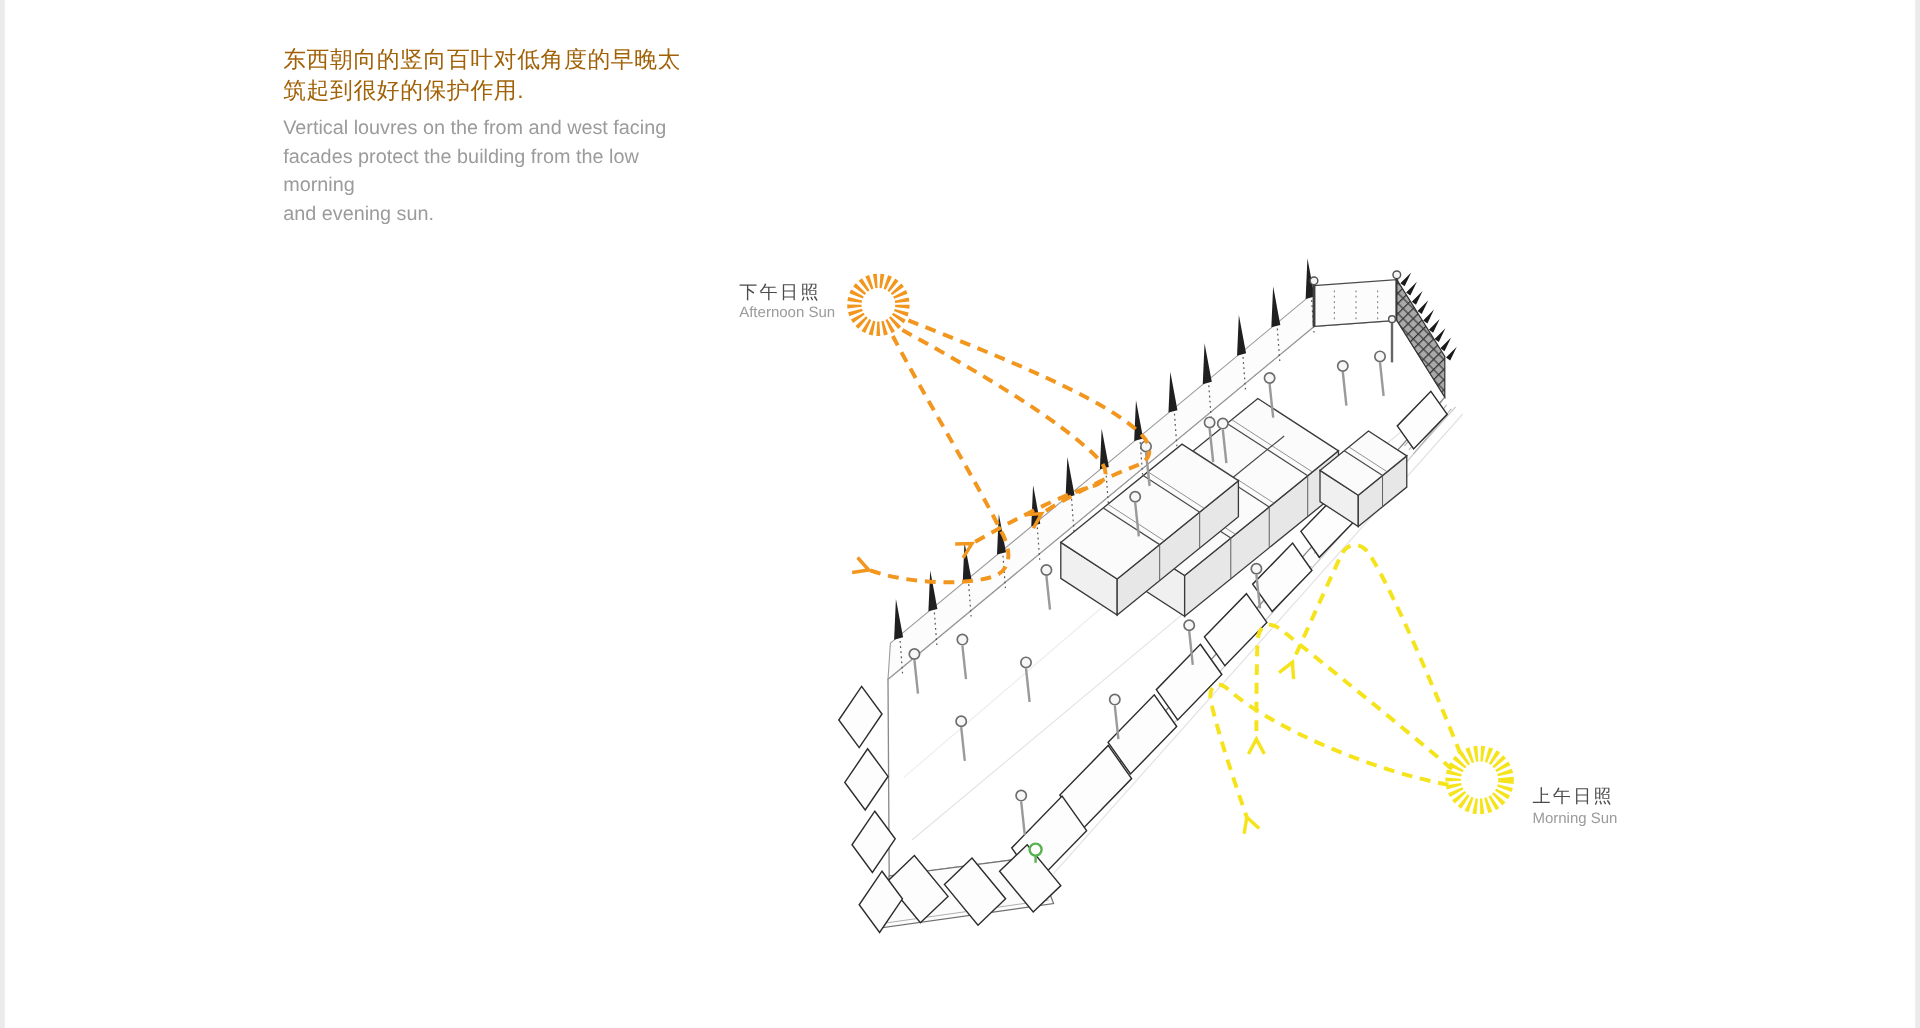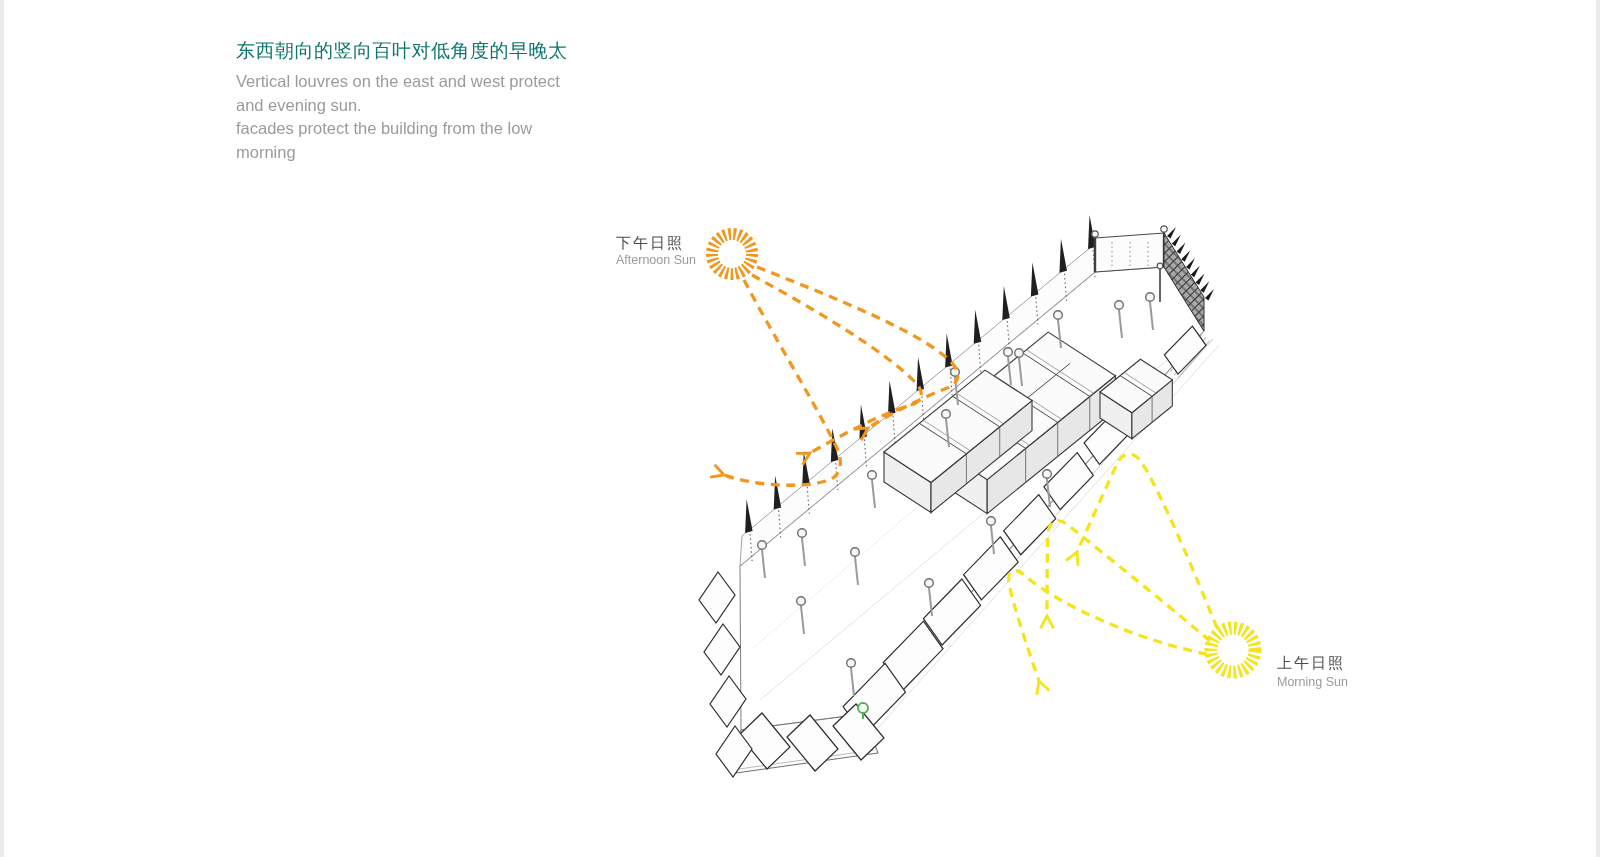--- a/index.html
+++ b/index.html
@@ -2,39 +2,40 @@
 <html><head>
 <meta charset="utf-8">
 <style>
   html,body{margin:0;padding:0;background:#ffffff;}
   .page{position:relative;width:1600px;height:857px;background:#ffffff;overflow:hidden;
         font-family:"Liberation Sans","DejaVu Sans",sans-serif;}
   .edge-strip{position:absolute;top:0;width:4px;height:100%;background:#ebebeb;}
   .edge-strip.left{left:0;}
   .edge-strip.right{right:0;}
   .caption{position:absolute;left:236px;top:38px;width:360px;}
-  .caption .zh{font-size:19px;line-height:26px;letter-spacing:.5px;color:#0f766e;}
+  .caption .zh{font-size:19px;line-height:26px;letter-spacing:.5px;color:#a16207;}
   .caption .en{font-size:16.5px;line-height:23.5px;color:#9b9b9b;}
   .caption .en.first{margin-top:6px;}
   svg text{font-family:"Liberation Sans","DejaVu Sans",sans-serif;}
   .lbl-zh{font-size:15px;letter-spacing:2px;}
   .lbl-en{font-size:12.5px;}
 </style>
 </head>
 <body>
 
 <div class="page">
   <div class="edge-strip left"></div>
   <div class="edge-strip right"></div>
 
   <div class="caption">
     <div class="zh">东西朝向的竖向百叶对低角度的早晚太</div>
-    <div class="en first">Vertical louvres on the east and west protect</div>
+    <div class="zh">筑起到很好的保护作用.</div>
+    <div class="en first">Vertical louvres on the from and west facing</div>
+    <div class="en">facades protect the building from the low morning</div>
     <div class="en">and evening sun.</div>
-    <div class="en">facades protect the building from the low morning</div>
   </div>
 
   <svg id="diagram" width="1600" height="857" viewBox="0 0 1600 857" style="position:absolute;left:0;top:0;">
     <defs>
       <pattern id="hatchD" width="6" height="6" patternUnits="userSpaceOnUse" patternTransform="rotate(45)">
         <rect width="6" height="6" fill="#a9a9a9"></rect>
         <line x1="0" y1="0" x2="0" y2="6" stroke="#2e2e2e" stroke-width="2"></line>
         <line x1="0" y1="3" x2="6" y2="3" stroke="#3d3d3d" stroke-width="1"></line>
       </pattern>
       <pattern id="hatchL" width="5" height="5" patternUnits="userSpaceOnUse" patternTransform="rotate(40)">

